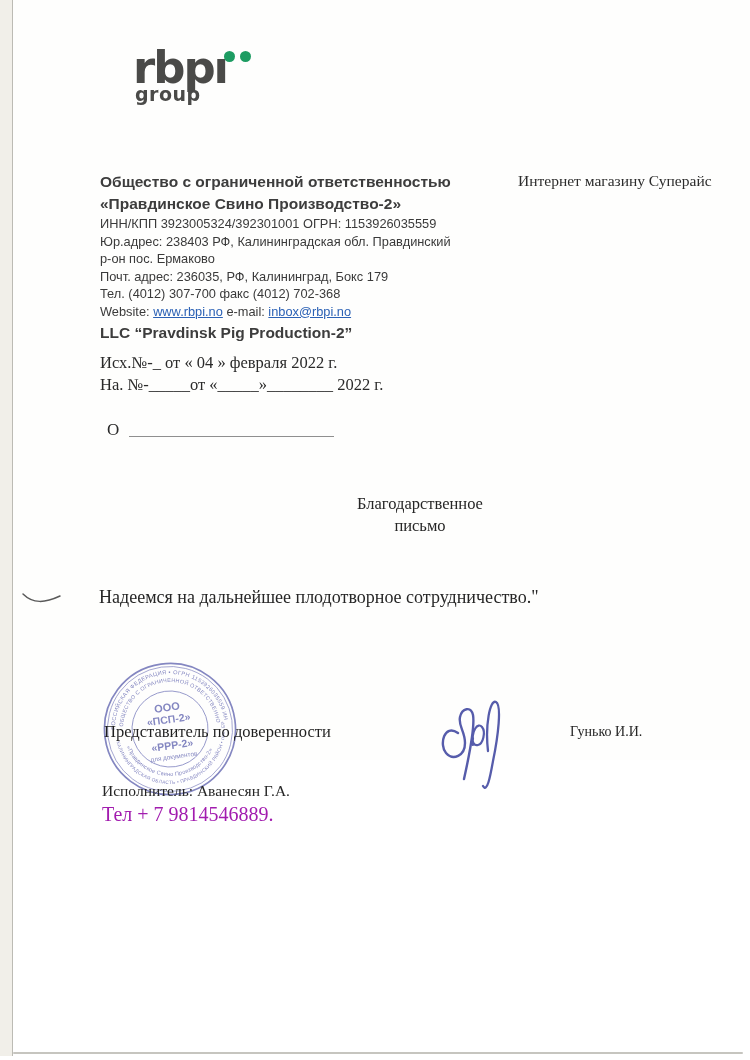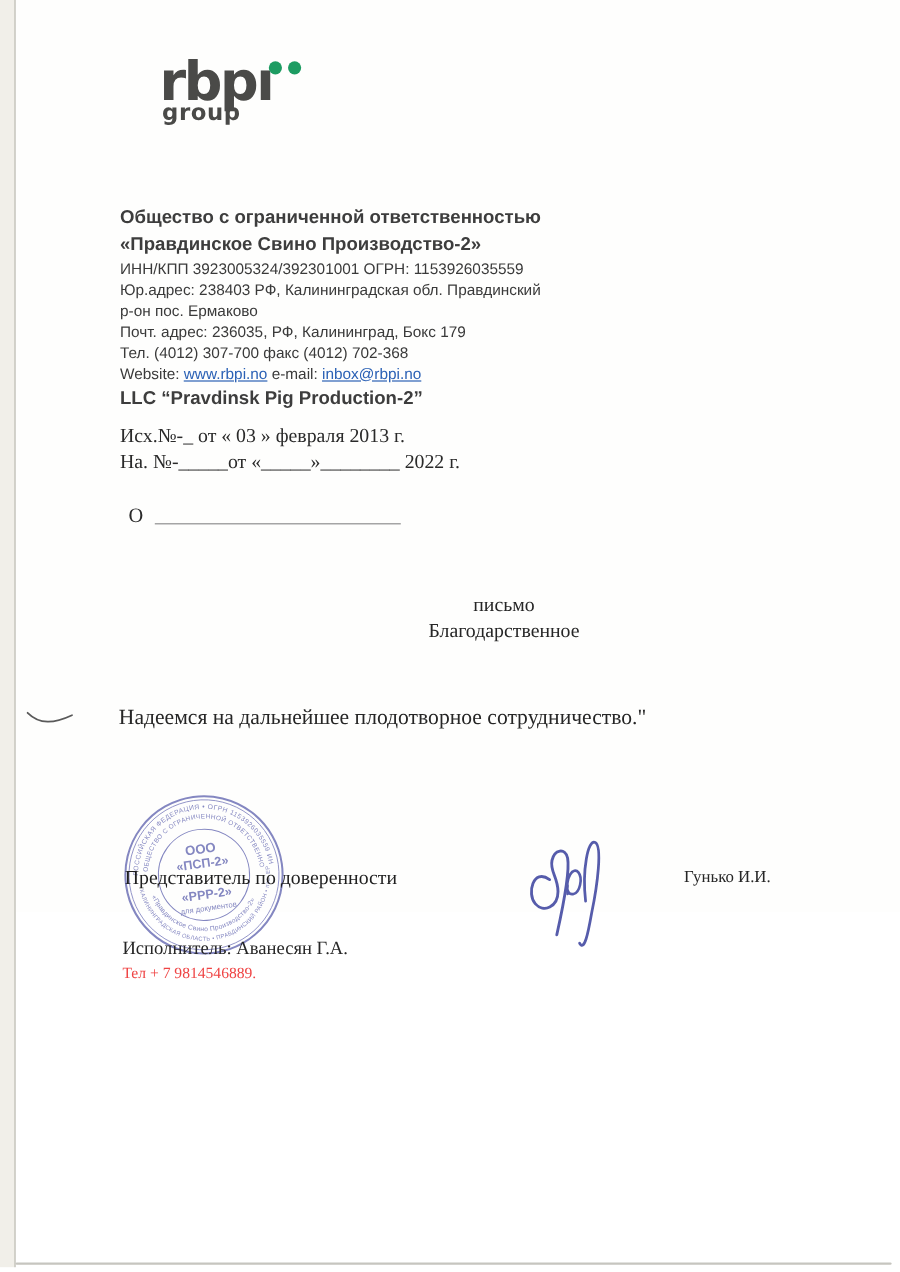--- a/index.html
+++ b/index.html
@@ -45,67 +45,68 @@
 
   
   .stamp { left: 100px; top: 659px; width: 140px; height: 140px; transform: rotate(-8deg); opacity: 0.88; }
   .stamp text, .stamp textPath { font-family: "Liberation Sans", sans-serif; fill: #7477b9; }
 
   .rep-line { left: 104px; top: 722px; font-size: 16.5px; color: #1f1f1f; z-index: 5; }
   .signer-name { left: 570px; top: 724px; font-size: 14px; color: #262626; }
   .signature { left: 438px; top: 681px; }
 
   .executor { left: 102px; top: 782px; font-size: 15.5px; color: #262626; z-index: 5; }
-  .exec-phone { left: 102px; top: 803px; font-size: 13px; color: #ef4444; z-index: 5; }
+  .exec-phone { left: 102px; top: 803px; font-size: 20px; color: #a21caf; z-index: 5; }
 </style>
 </head>
 <body>
 
 <div class="page">
 
   <div class="abs edge-left"></div>
   <div class="abs edge-bottom"></div>
 
   <div class="abs logo">
     <div class="logo-brand">rbpı</div>
     <span class="logo-dot logo-dot1"></span>
     <span class="logo-dot logo-dot2"></span>
     <div class="logo-sub">group</div>
   </div>
 
+  <div class="abs recipient">Интернет магазину Суперайс</div>
 
   <div class="abs sender">
     <div class="bold-line">Общество с ограниченной ответственностью</div>
     <div class="bold-line">«Правдинское Свино Производство-2»</div>
     <div class="small-line">ИНН/КПП 3923005324/392301001 ОГРН: 1153926035559</div>
     <div class="small-line">Юр.адрес: 238403 РФ, Калининградская обл. Правдинский р-он пос. Ермаково</div>
     <div class="small-line">Почт. адрес: 236035, РФ, Калининград, Бокс 179</div>
     <div class="small-line">Тел. (4012) 307-700  факс (4012) 702-368</div>
     <div class="small-line">
       <span>Website:</span>
       <span class="link">www.rbpi.no</span>
       <span>e-mail:</span>
       <span class="link">inbox@rbpi.no</span>
     </div>
     <div class="name-en">LLC  “Pravdinsk Pig Production-2”</div>
   </div>
 
   <div class="abs ref-block">
-    <div>Исх.№-_ от « 03 » февраля  2013 г.</div>
+    <div>Исх.№-_ от « 04 » февраля  2022 г.</div>
     <div>На. №-_____от «_____»________ 2022 г.</div>
   </div>
 
   <div class="abs subject-line">
     <span class="subject-prefix">О</span>
     <span class="subject-underline"></span>
   </div>
 
   <div class="abs title">
+    <div>Благодарственное</div>
     <div>письмо</div>
-    <div>Благодарственное</div>
   </div>
 
   <div class="abs body-par2">Надеемся на дальнейшее плодотворное сотрудничество."</div>
 
   <svg class="abs pen-mark" width="42" height="16" viewBox="0 0 42 16">
     <path d="M 3 4 C 13 14 25 13 40 6" stroke="#5a5a5a" stroke-width="1.5" fill="none" stroke-linecap="round"></path>
   </svg>
 
   <svg class="abs stamp" viewBox="0 0 140 140">
     <circle cx="70" cy="70" r="65.5" fill="none" stroke="#7477b9" stroke-width="1.7"></circle>

